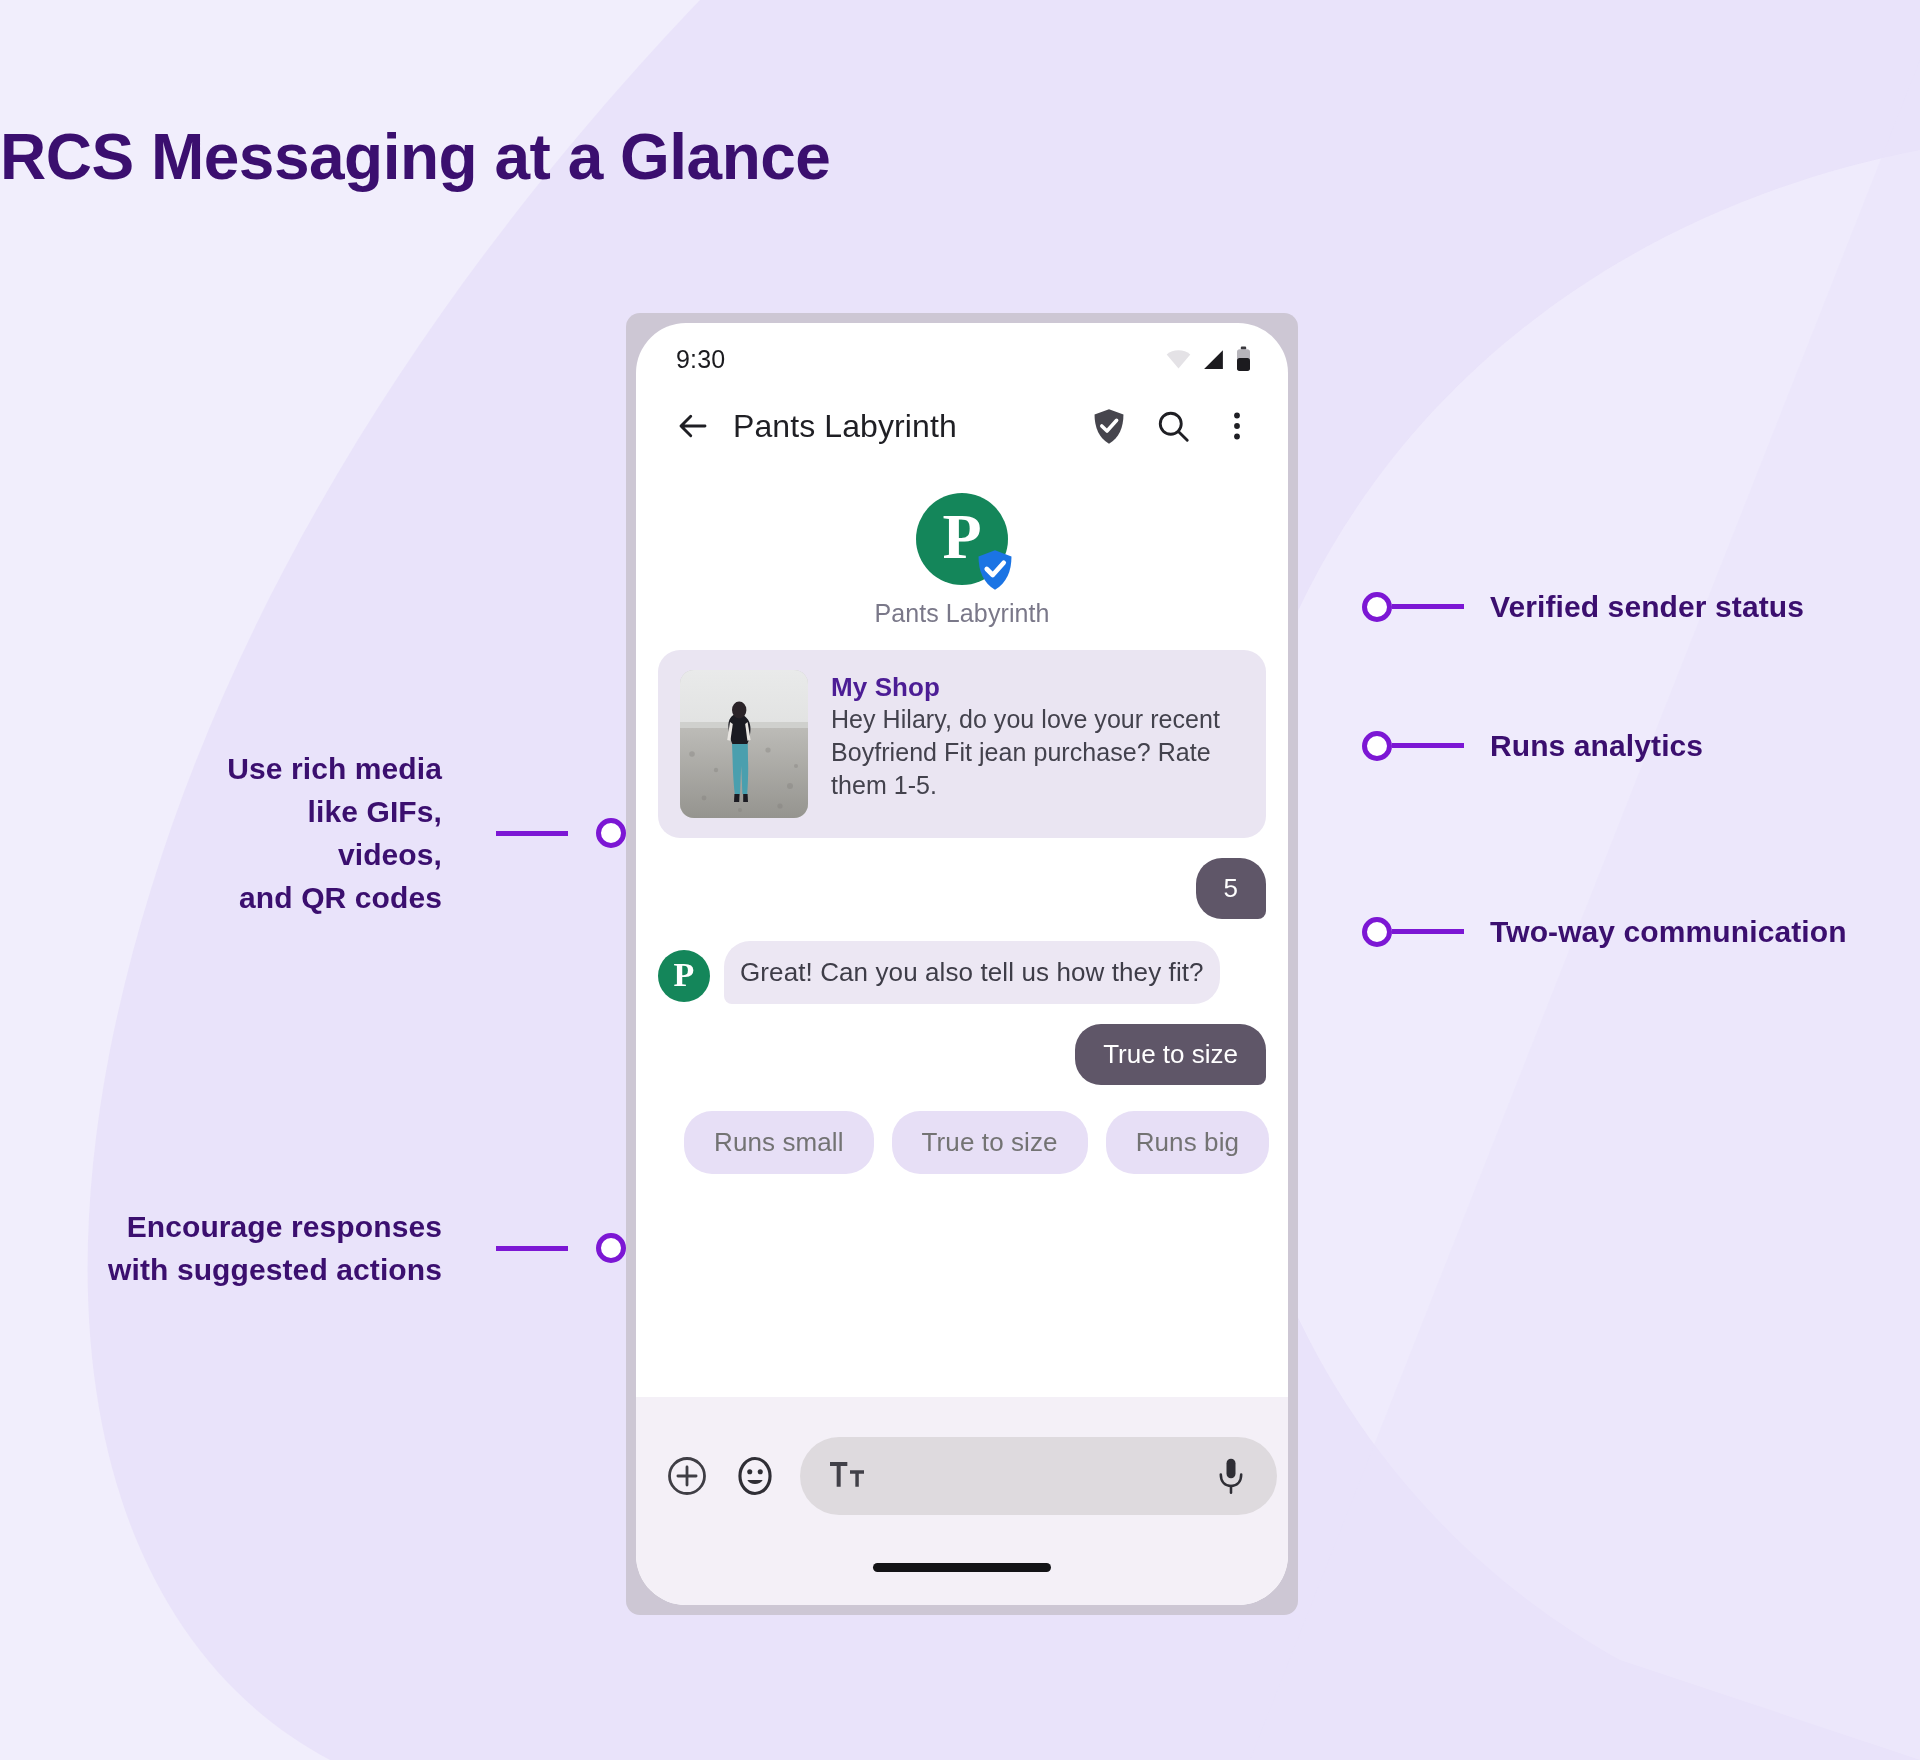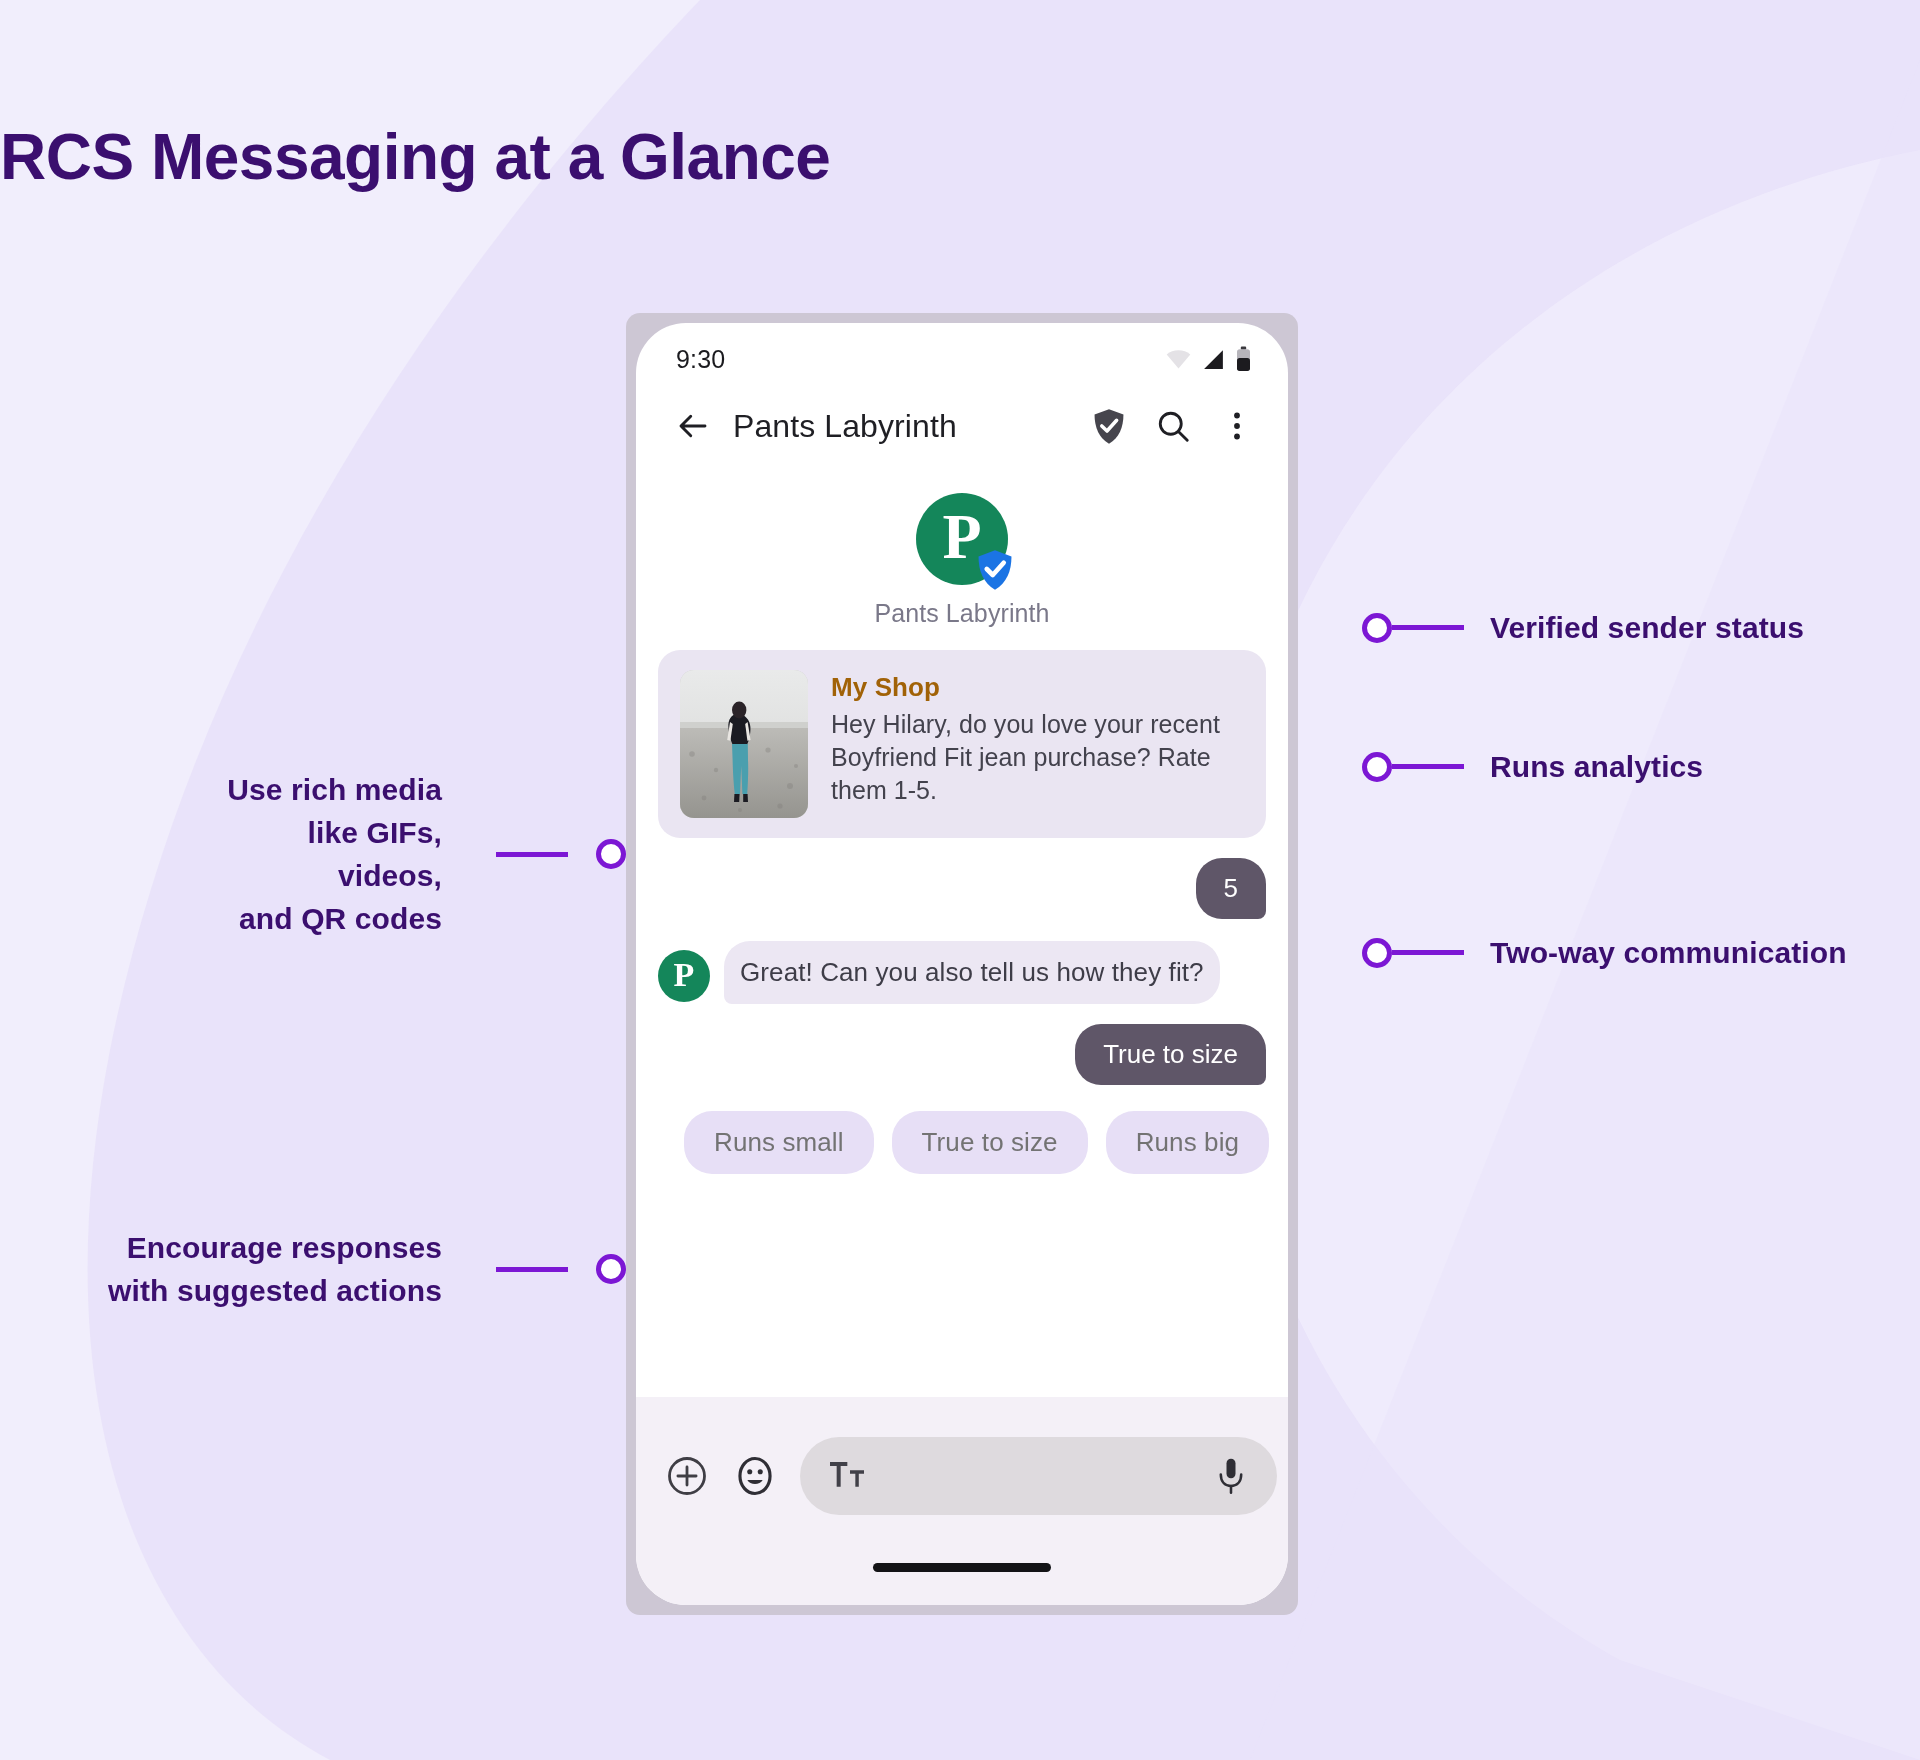--- a/index.html
+++ b/index.html
@@ -149,22 +149,21 @@
     border-radius: 14px;
     flex: 0 0 auto;
     overflow: hidden;
     position: relative;
     background: #c9c9c7;
   }
   .card-body { padding-top: 2px; }
   .card-title {
     font-size: 26px;
     font-weight: 700;
-    color: #a16207;
-    margin-bottom: 5px;
+    color: #4c1d95;
     letter-spacing: 0.1px;
   }
   .card-text {
     font-size: 25px;
     line-height: 33px;
     color: #43424d;
     letter-spacing: 0.05px;
   }
 
   
@@ -258,21 +257,20 @@
   .gesture-bar {
     width: 178px; height: 9px; border-radius: 6px; background: #131316;
   }
 
   
   .anno {
     position: absolute;
     z-index: 6;
     display: flex;
     align-items: center;
-    margin-top: 21px;
   }
   .anno-label {
     font-size: 30px;
     font-weight: 700;
     color: #3b0f6f;
     line-height: 43px;
     white-space: pre-line;
     letter-spacing: 0.1px;
   }
   .anno-dot {

